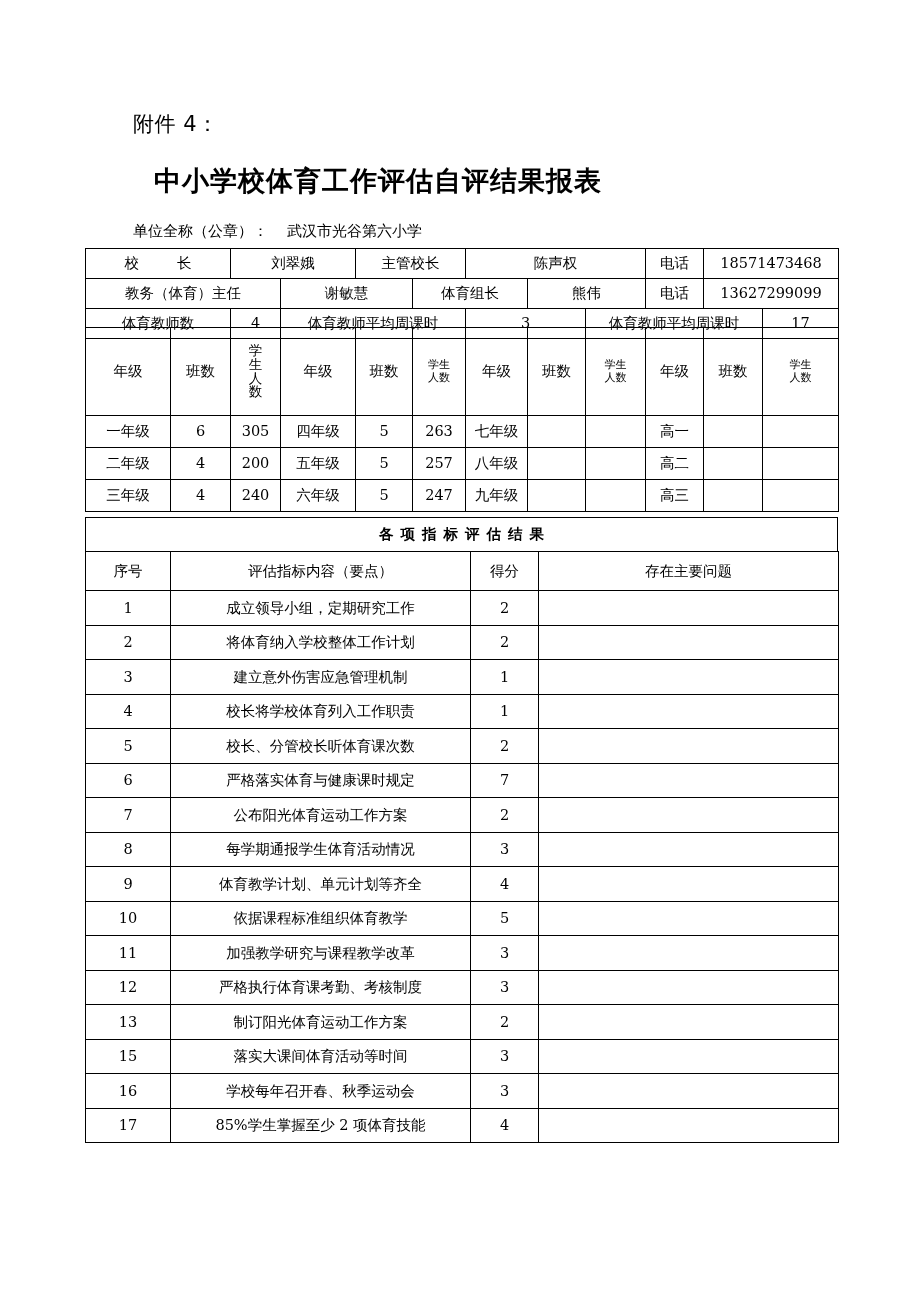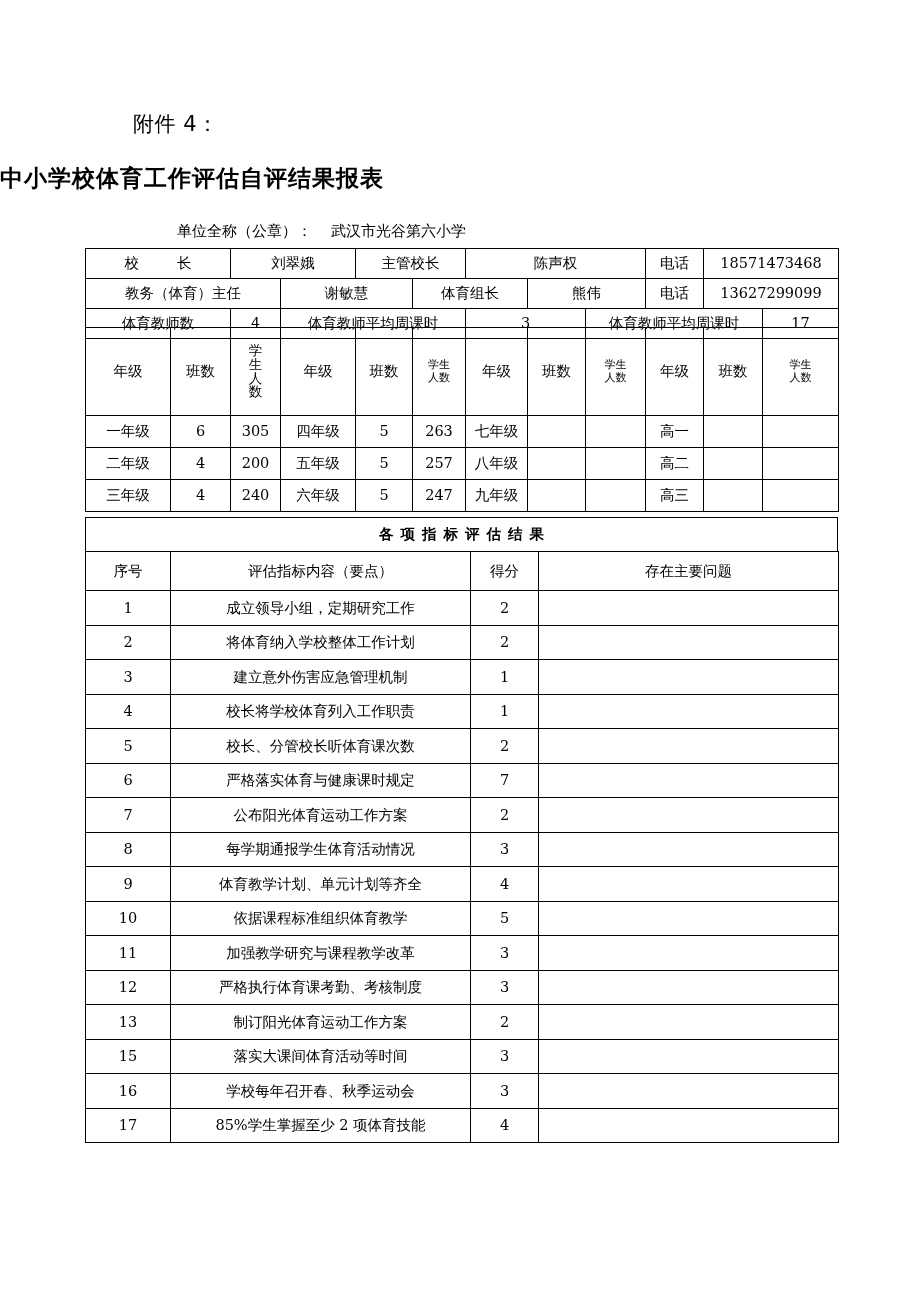--- a/index.html
+++ b/index.html
@@ -32,34 +32,34 @@
     font-size: 21px;
     letter-spacing: 0.5px;
     font-family: "DejaVu Sans", "Liberation Sans", sans-serif;
   }
 
   .doc-title {
     position: absolute;
     left: 0;
     top: 163px;
     width: 756px;
-    font-size: 23px;
+    text-align: center;
+    font-size: 27px;
     font-weight: bold;
     letter-spacing: 1px;
     font-family: "DejaVu Sans", "Liberation Sans", sans-serif;
   }
 
   .unit-line {
     position: absolute;
     left: 133px;
     top: 222px;
     font-size: 15px;
     white-space: pre;
     font-family: "DejaVu Serif", "Liberation Serif", serif;
-    margin-left: 44px;
   }
 
   
   .tbl {
     position: absolute;
     left: 85px;
     width: 753px;
     border-collapse: collapse;
     table-layout: fixed;
   }

